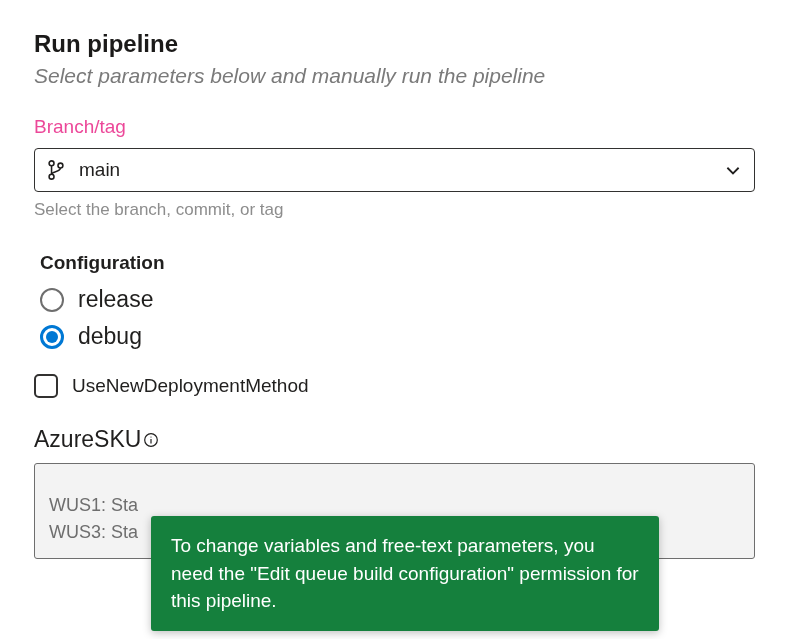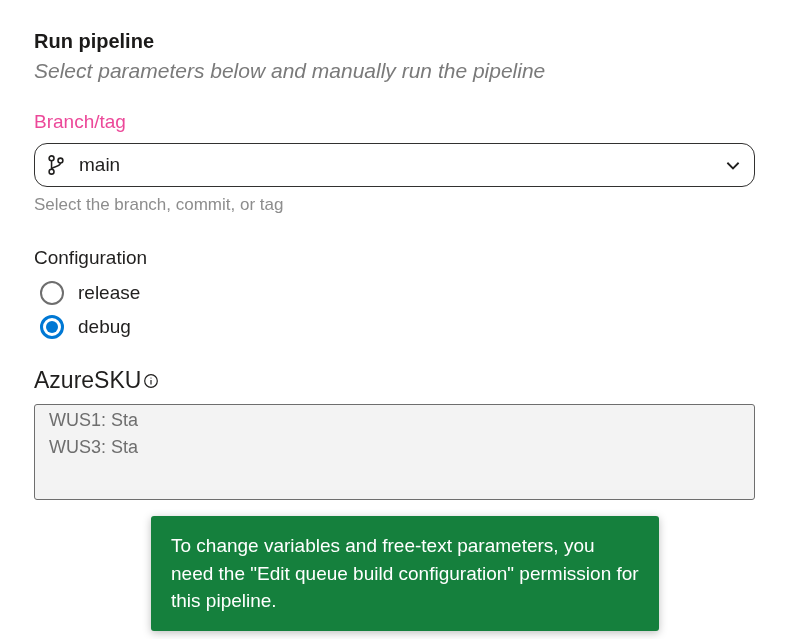--- a/index.html
+++ b/index.html
@@ -5,42 +5,42 @@
   * { box-sizing: border-box; margin: 0; padding: 0; }
   html, body { width: 789px; height: 639px; }
   body {
     font-family: -apple-system, BlinkMacSystemFont, "Segoe UI", Arial, sans-serif;
     background: #fff;
     color: #201f1e;
     padding: 30px 34px;
     position: relative;
   }
   .title {
-    font-size: 20px;
+    font-size: 24px;
     font-weight: 700;
     color: #1b1a19;
     margin-bottom: 6px;
   }
   .subtitle {
     font-size: 21px;
     color: #7a7a7a;
     margin-bottom: 28px;
     font-style: italic;
   }
   .field-label {
     font-size: 19px;
     color: #ec4899;
     margin-bottom: 10px;
     display: flex;
     align-items: center;
   }
   .dropdown {
     width: 100%;
     border: 1px solid #323130;
-    border-radius: 13px;
+    border-radius: 4px;
     height: 44px;
     display: flex;
     align-items: center;
     padding: 0 12px;
     cursor: pointer;
     background: #fff;
   }
   .dropdown .branch-icon {
     margin-right: 14px;
     display: flex;
@@ -59,21 +59,23 @@
     font-size: 17px;
     color: #8d8d8d;
     margin-top: 8px;
   }
   .section {
     margin-top: 32px;
   }
   .section-label {
     font-size: 19px;
     color: #201f1e;
+    margin-left: 6px;
     margin-bottom: 12px;
+    font-weight: bold;
   }
   .radio-row {
     display: flex;
     align-items: center;
     margin-left: 6px;
     margin-bottom: 10px;
     cursor: pointer;
   }
   .radio-outer {
     width: 24px;
@@ -89,21 +91,21 @@
     border-color: #0078d4;
     border-width: 3px;
   }
   .radio-inner {
     width: 12px;
     height: 12px;
     border-radius: 50%;
     background: #0078d4;
   }
   .radio-label {
-    font-size: 19px;
+    font-size: 23px;
     color: #201f1e;
   }
   .checkbox-row {
     display: flex;
     align-items: center;
     margin-top: 24px;
     margin-left: 0px;
     cursor: pointer;
   }
   .checkbox-box {
@@ -131,21 +133,21 @@
     margin-left: 2px;
     display: inline-flex;
     align-items: center;
     cursor: pointer;
   }
   .textarea-box {
     width: 100%;
     border: 1px solid #6e6e6e;
     border-radius: 3px;
     background: #f3f3f3;
-    padding: 2px 14px;
+    padding: 28px 14px;
     font-size: 18px;
     color: #6e6e6e;
     line-height: 1.5;
     height: 96px;
     overflow: hidden;
   }
   .textarea-line {
     white-space: nowrap;
     overflow: hidden;
   }
@@ -197,20 +199,24 @@
     <span class="radio-label">release</span>
   </div>
 
   <div class="radio-row">
     <span class="radio-outer selected">
       <span class="radio-inner"></span>
     </span>
     <span class="radio-label">debug</span>
   </div>
 
+  <div class="checkbox-row">
+    <span class="checkbox-box"></span>
+    <span class="checkbox-label">UseNewDeploymentMethod</span>
+  </div>
 
   <div class="sku-label-row">
     <span class="sku-label">AzureSKU</span>
     <span class="info-icon">
       <svg width="16" height="16" viewBox="0 0 16 16" fill="none" stroke="#201f1e" stroke-width="1.2">
         <circle cx="8" cy="8" r="6.3"></circle>
         <circle cx="8" cy="5" r="0.6" fill="#201f1e" stroke="none"></circle>
         <line x1="8" y1="7" x2="8" y2="11.5"></line>
       </svg>
     </span>

